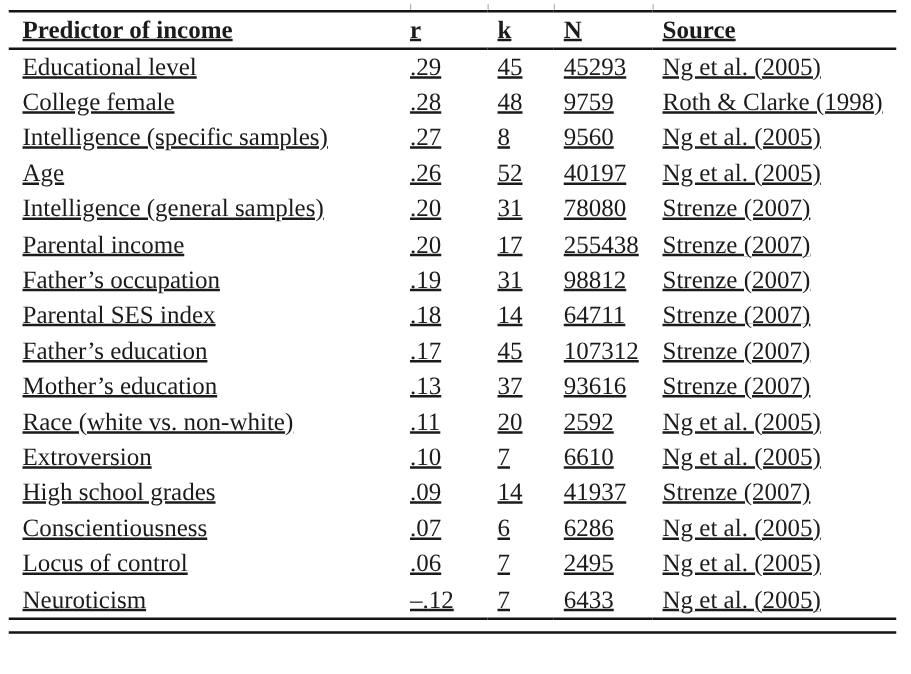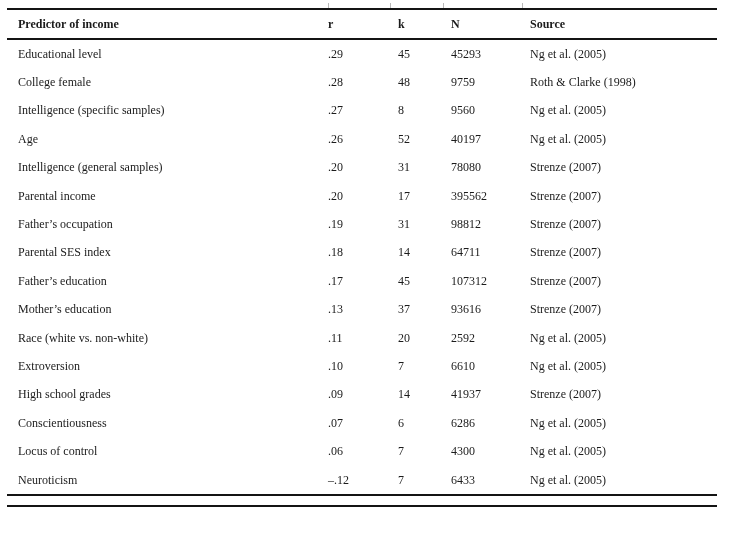--- a/index.html
+++ b/index.html
@@ -22,21 +22,22 @@
     width: 710px;
     border-bottom: 2px solid #141414;  
     padding-bottom: 9px;
   }
   table.apa {
     width: 710px;
     border-collapse: collapse;
     table-layout: fixed;
     border-top: 2px solid #141414;     
     border-bottom: 2px solid #141414;  
-    font-size: 12px;
+    font-size: 20px;
+    text-decoration: underline;
   }
   thead th {
     font-weight: bold;
     text-align: left;
     vertical-align: middle;
     height: 28px;
     padding: 0;
     border-bottom: 2px solid #141414;  
     white-space: nowrap;
     overflow: hidden;
@@ -123,21 +124,21 @@
           <td class="col-predictor">Intelligence (general samples)</td>
           <td class="col-r">.20</td>
           <td class="col-k">31</td>
           <td class="col-N">78080</td>
           <td class="col-source">Strenze (2007)</td>
         </tr>
         <tr>
           <td class="col-predictor">Parental income</td>
           <td class="col-r">.20</td>
           <td class="col-k">17</td>
-          <td class="col-N">395562</td>
+          <td class="col-N">255438</td>
           <td class="col-source">Strenze (2007)</td>
         </tr>
         <tr>
           <td class="col-predictor">Father’s occupation</td>
           <td class="col-r">.19</td>
           <td class="col-k">31</td>
           <td class="col-N">98812</td>
           <td class="col-source">Strenze (2007)</td>
         </tr>
         <tr>
@@ -186,21 +187,21 @@
           <td class="col-predictor">Conscientiousness</td>
           <td class="col-r">.07</td>
           <td class="col-k">6</td>
           <td class="col-N">6286</td>
           <td class="col-source">Ng et al. (2005)</td>
         </tr>
         <tr>
           <td class="col-predictor">Locus of control</td>
           <td class="col-r">.06</td>
           <td class="col-k">7</td>
-          <td class="col-N">4300</td>
+          <td class="col-N">2495</td>
           <td class="col-source">Ng et al. (2005)</td>
         </tr>
         <tr>
           <td class="col-predictor">Neuroticism</td>
           <td class="col-r">–.12</td>
           <td class="col-k">7</td>
           <td class="col-N">6433</td>
           <td class="col-source">Ng et al. (2005)</td>
         </tr>
       </tbody>

